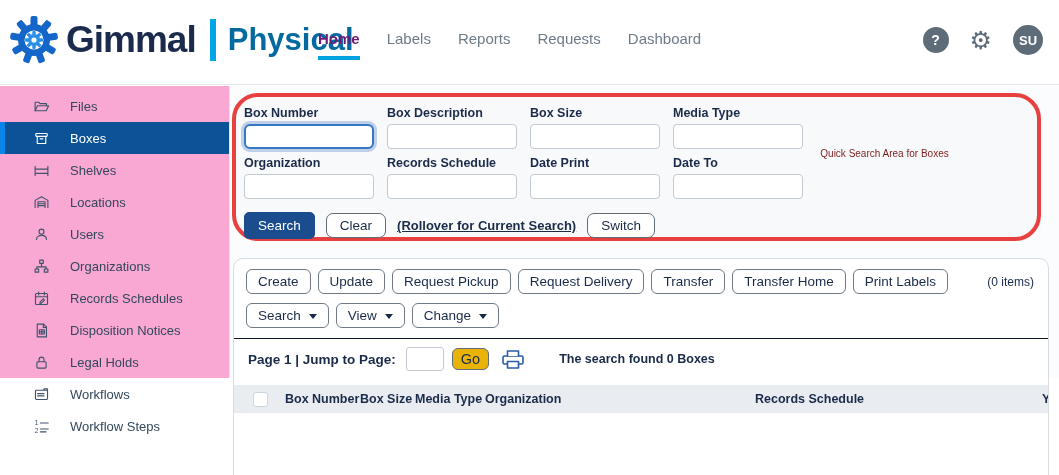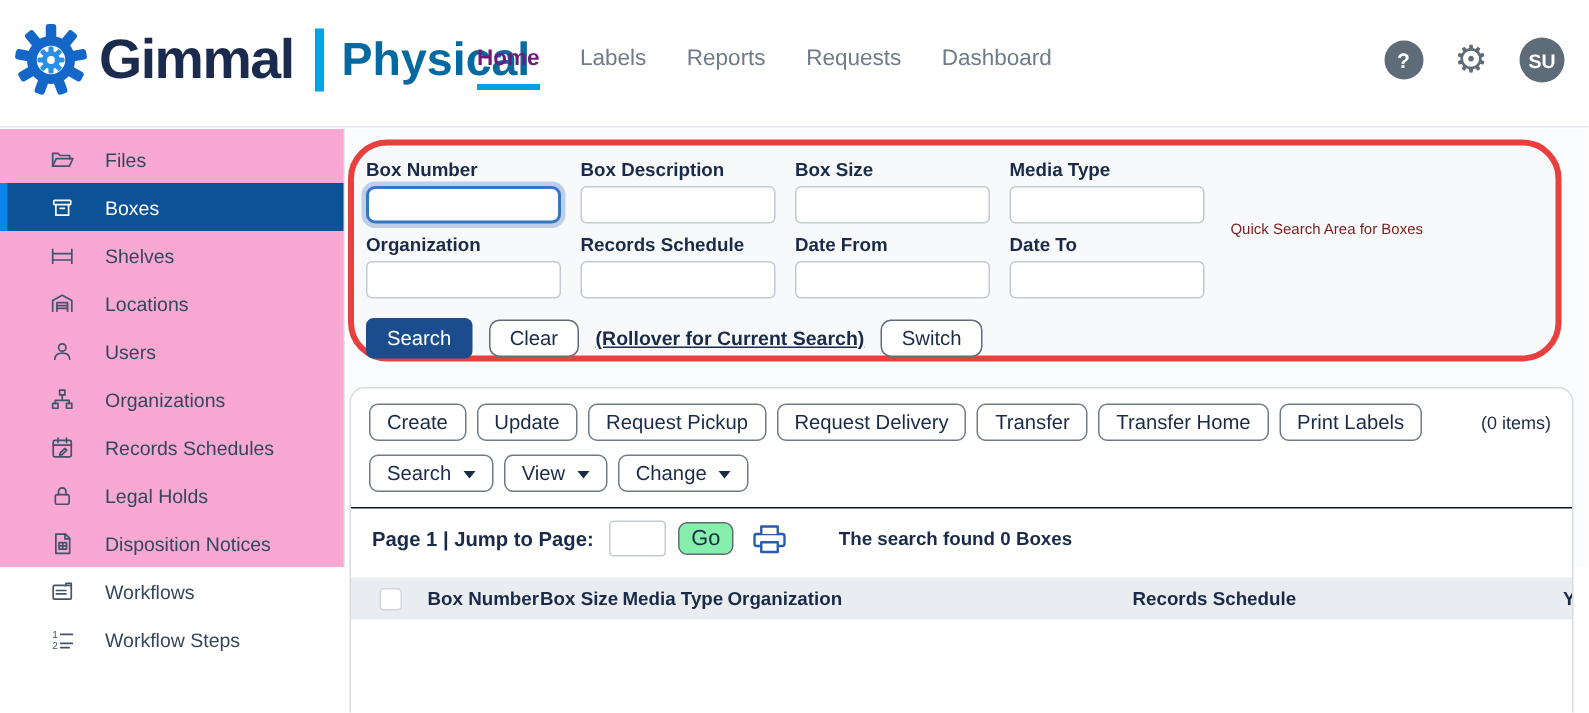--- a/index.html
+++ b/index.html
@@ -62,21 +62,21 @@
     padding:4px 11px; font-size:13.5px; font-family:inherit; cursor:pointer; white-space:nowrap; }
   .cart-area { margin-left:auto; display:flex; align-items:center; gap:4px; }
   .cart-count { font-size:12px; color:#1a2b49; }
   .menus { display:flex; gap:7px; padding:4px 12px 10px 12px; }
   .caret { display:inline-block; width:0; height:0; border-left:4px solid transparent;
     border-right:4px solid transparent; border-top:5px solid #1a2b49; margin-left:8px; vertical-align:middle; }
   .pagination { border-top:1px solid #0f172a; display:flex; align-items:center; gap:6px;
     padding:8px 14px; font-size:13.5px; font-weight:600; color:#1a2b49; }
   .jump-input { width:38px; height:24px; border:1px solid #c3cad3; border-radius:3px;
     margin-left:4px; font-family:inherit; font-size:13px; padding:0 4px; }
-  .go-btn { background:#86efac; border:1.5px solid #606c78; border-radius:6px; padding:2px 8px;
+  .go-btn { background:#eab308; border:1.5px solid #606c78; border-radius:6px; padding:2px 8px;
     font-size:14.5px; color:#1a2b49; font-family:inherit; cursor:pointer; margin-left:2px; }
   .printer { margin:0 7px 0 6px; cursor:pointer; display:flex; }
   .result-text { font-size:12.5px; font-weight:bold; margin-left:21px; }
   .thead { margin-top:6px; height:28px; background:#e9edf2; display:flex; align-items:center;
     font-size:12.5px; font-weight:bold; color:#1a2b49; overflow:hidden; }
   .cb-wrap { width:51px; padding-left:19px; display:flex; align-items:center; }
   .checkbox { width:15px; height:15px; background:#fff; border:1px solid #cfd6dd; border-radius:3px; cursor:pointer; }
   .th { white-space:nowrap; overflow:hidden; }
   .th.c1{width:75px;} .th.c2{width:55px;} .th.c3{width:70px;} .th.c4{width:270px;}
   .th.c5{width:287px;} .th.c6{flex:1;}
@@ -198,40 +198,40 @@
             <rect x="3.5" y="5" width="17" height="15.5" rx="1.5"></rect>
             <path d="M3.5 9.5h17M8 3v4M16 3v4"></path>
             <path d="M10.2 16.8l4.3-4.3 1.7 1.7-4.3 4.3-2.2.5z"></path>
           </svg>
       </span>
       <span class="slabel">Records Schedules</span>
     </div>
     <div class="side-item">
       <span class="sicon">
         <svg width="17" height="17" viewBox="0 0 24 24" fill="none" stroke="currentColor" stroke-width="1.6" stroke-linecap="round" stroke-linejoin="round">
-            <rect x="5.5" y="11" width="13" height="9" rx="1.5"></rect>
-            <path d="M8.5 11V8a3.5 3.5 0 0 1 7 0v3"></path>
-          </svg>
-      </span>
-      <span class="slabel">Legal Holds</span>
-    </div>
-    <div class="side-item">
-      <span class="sicon">
-        <svg width="17" height="17" viewBox="0 0 24 24" fill="none" stroke="currentColor" stroke-width="1.6" stroke-linecap="round" stroke-linejoin="round">
             <path d="M6 3h9l4 4v14H6z"></path>
             <path d="M14.5 3v4.5H19"></path>
             <rect x="9" y="11" width="7" height="6"></rect>
             <path d="M9 14h7M12.5 11v6"></path>
           </svg>
       </span>
       <span class="slabel">Disposition Notices</span>
     </div>
     <div class="side-item">
       <span class="sicon">
         <svg width="17" height="17" viewBox="0 0 24 24" fill="none" stroke="currentColor" stroke-width="1.6" stroke-linecap="round" stroke-linejoin="round">
+            <rect x="5.5" y="11" width="13" height="9" rx="1.5"></rect>
+            <path d="M8.5 11V8a3.5 3.5 0 0 1 7 0v3"></path>
+          </svg>
+      </span>
+      <span class="slabel">Legal Holds</span>
+    </div>
+    <div class="side-item">
+      <span class="sicon">
+        <svg width="17" height="17" viewBox="0 0 24 24" fill="none" stroke="currentColor" stroke-width="1.6" stroke-linecap="round" stroke-linejoin="round">
             <rect x="3.5" y="6" width="17" height="13" rx="1.2"></rect>
             <path d="M15.5 6V4h5v2M6.5 10.8h9M6.5 14h9"></path>
           </svg>
       </span>
       <span class="slabel">Workflows</span>
     </div>
     <div class="side-item">
       <span class="sicon">
         <svg width="17" height="17" viewBox="0 0 24 24" fill="none" stroke="currentColor" stroke-width="1.6" stroke-linecap="round" stroke-linejoin="round">
             <text x="2.5" y="10" font-size="9.5" stroke="none" fill="currentColor">1</text>
@@ -267,21 +267,21 @@
       <div class="qs-row">
         <div class="qs-field">
           <label>Organization</label>
           <input value="" style="">
         </div>
         <div class="qs-field">
           <label>Records Schedule</label>
           <input value="" style="">
         </div>
         <div class="qs-field">
-          <label>Date From</label>
+          <label>Date Print</label>
           <input value="" style="">
         </div>
         <div class="qs-field">
           <label>Date To</label>
           <input value="" style="">
         </div>
       </div>
       <div class="annotation">Quick Search Area for Boxes</div>
       <div class="qs-buttons">
         <button class="btn-primary">Search</button>

